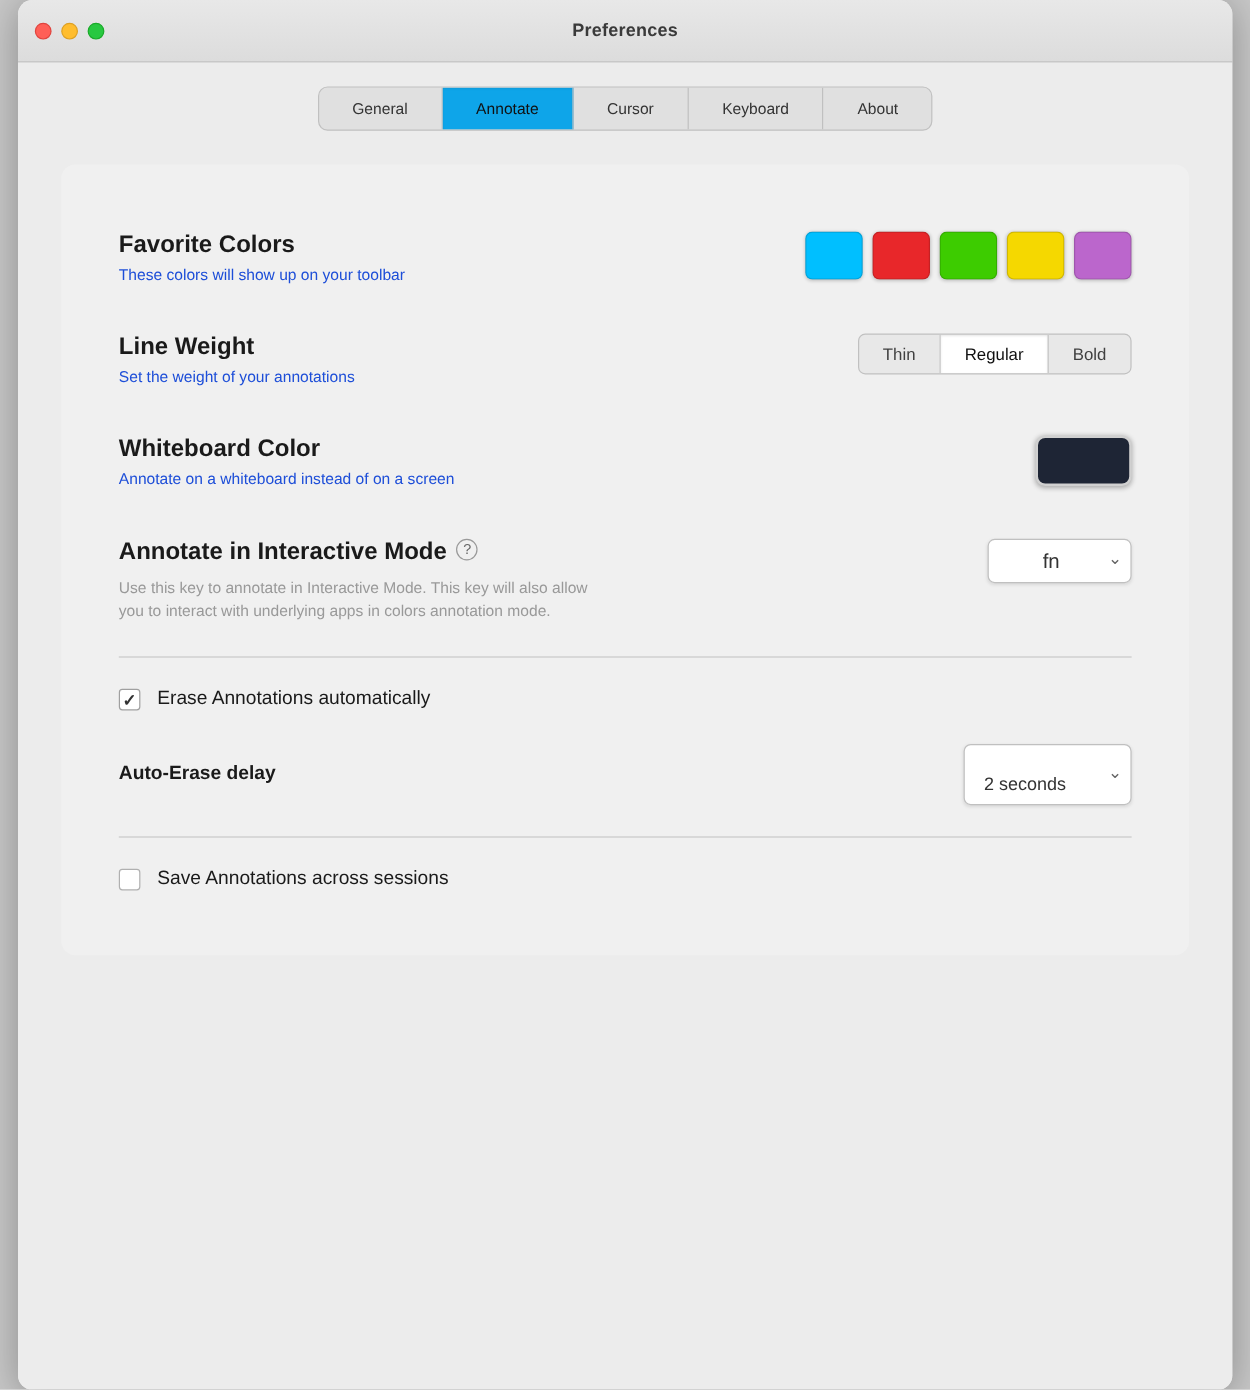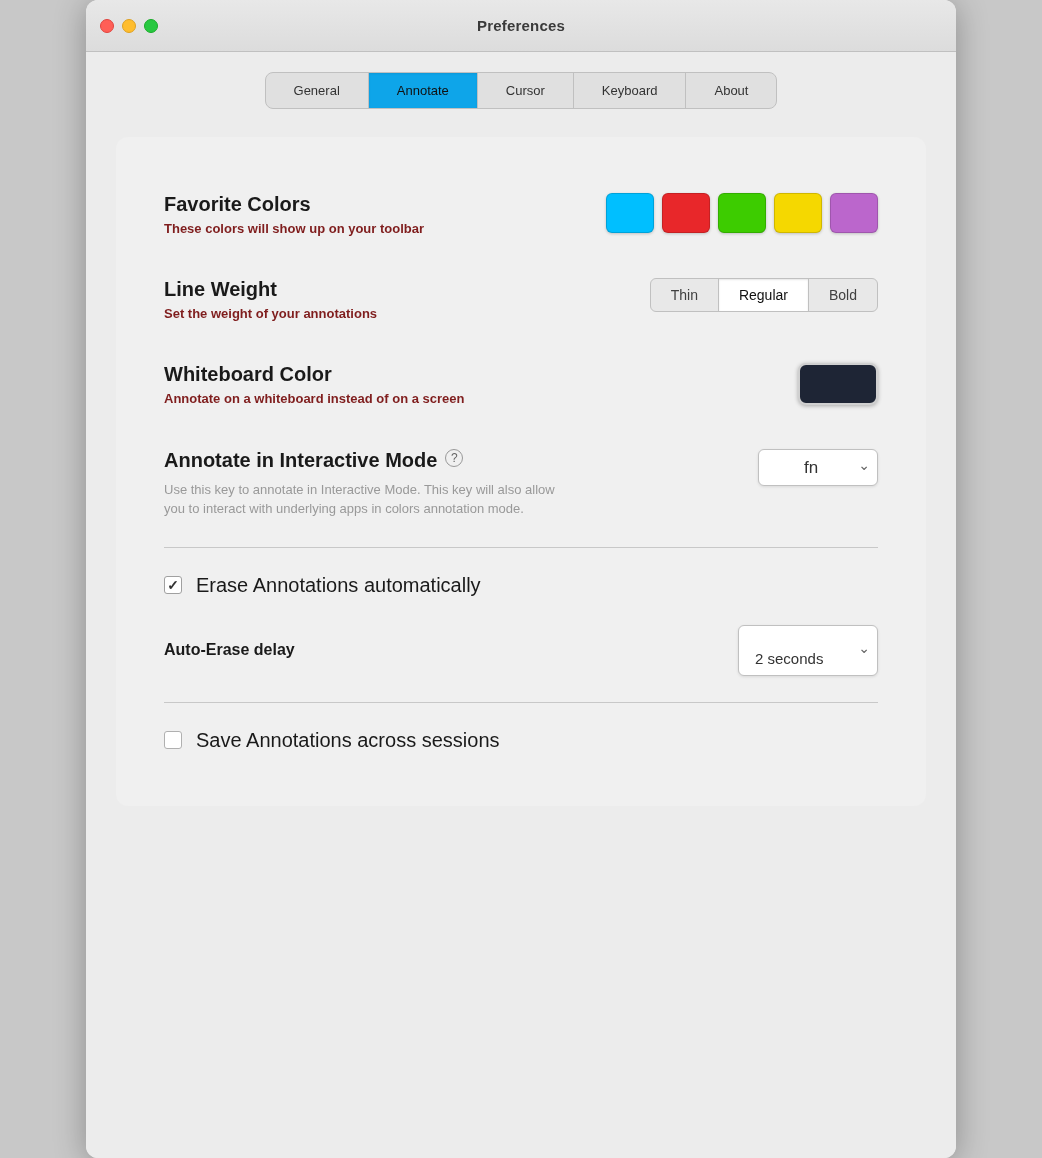--- a/index.html
+++ b/index.html
@@ -8,21 +8,21 @@
       font-family: -apple-system, BlinkMacSystemFont, "San Francisco", "Helvetica Neue", sans-serif;
       background: #c8c8c8;
       width: 1042px;
       height: 1158px;
       display: flex;
       flex-direction: column;
       align-items: center;
     }
 
     .window {
-      width: 870px;
+      width: 1012px;
       height: 1158px;
       background: #ececec;
       border-radius: 12px;
       box-shadow: 0 4px 32px rgba(0,0,0,0.3);
       display: flex;
       flex-direction: column;
       overflow: hidden;
     }
 
     .titlebar {
@@ -131,22 +131,22 @@
     }
 
     .setting-label {
       font-size: 20px;
       font-weight: 600;
       color: #1a1a1a;
     }
 
     .setting-desc {
       font-size: 13px;
-      color: #7f1d1d;
-      font-weight: 700;
+      color: #1d4ed8;
+      font-weight: 400;
       max-width: 420px;
       line-height: 1.4;
     }
 
     .setting-control {
       display: flex;
       align-items: center;
       gap: 8px;
       flex-shrink: 0;
     }
@@ -291,21 +291,21 @@
     }
 
     .checkbox-checkmark {
       font-size: 14px;
       color: #333;
       font-weight: 700;
       line-height: 1;
     }
 
     .checkbox-label {
-      font-size: 20px;
+      font-size: 16px;
       font-weight: 500;
       color: #1a1a1a;
     }
 
     
     .auto-erase-row {
       display: flex;
       align-items: center;
       justify-content: space-between;
       padding: 10px 0 18px;

